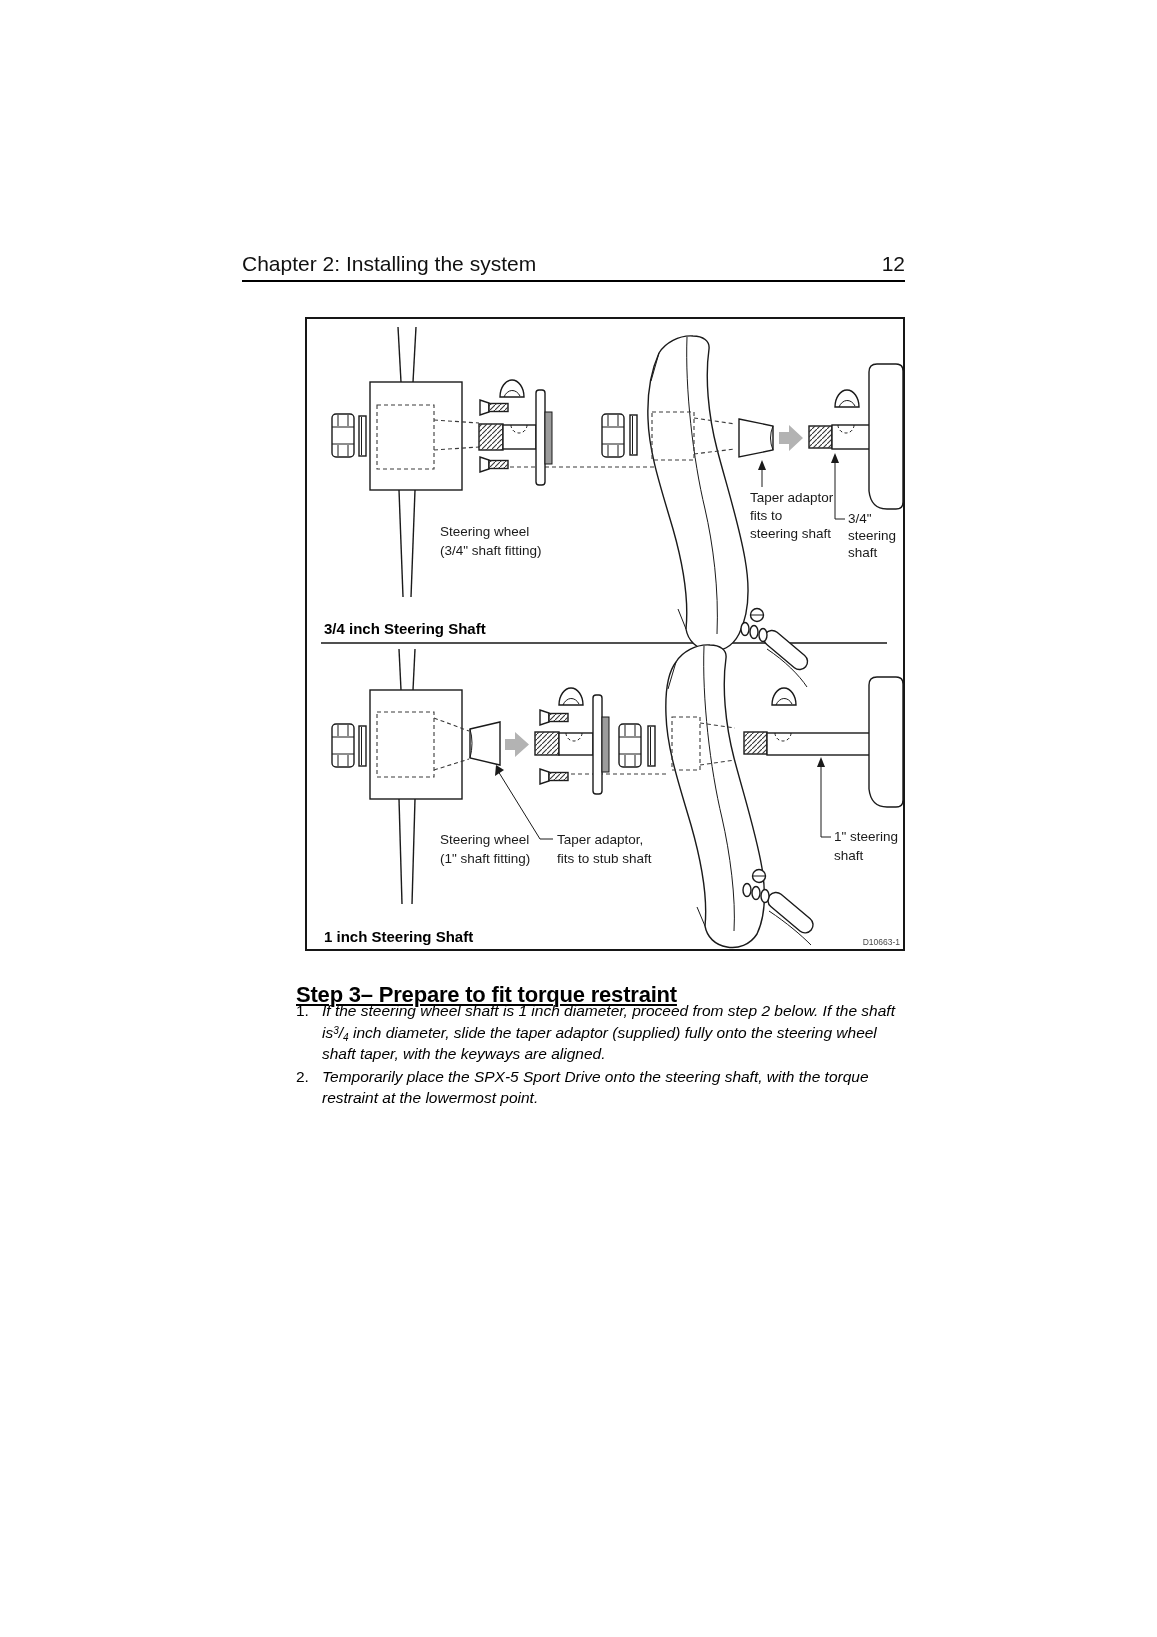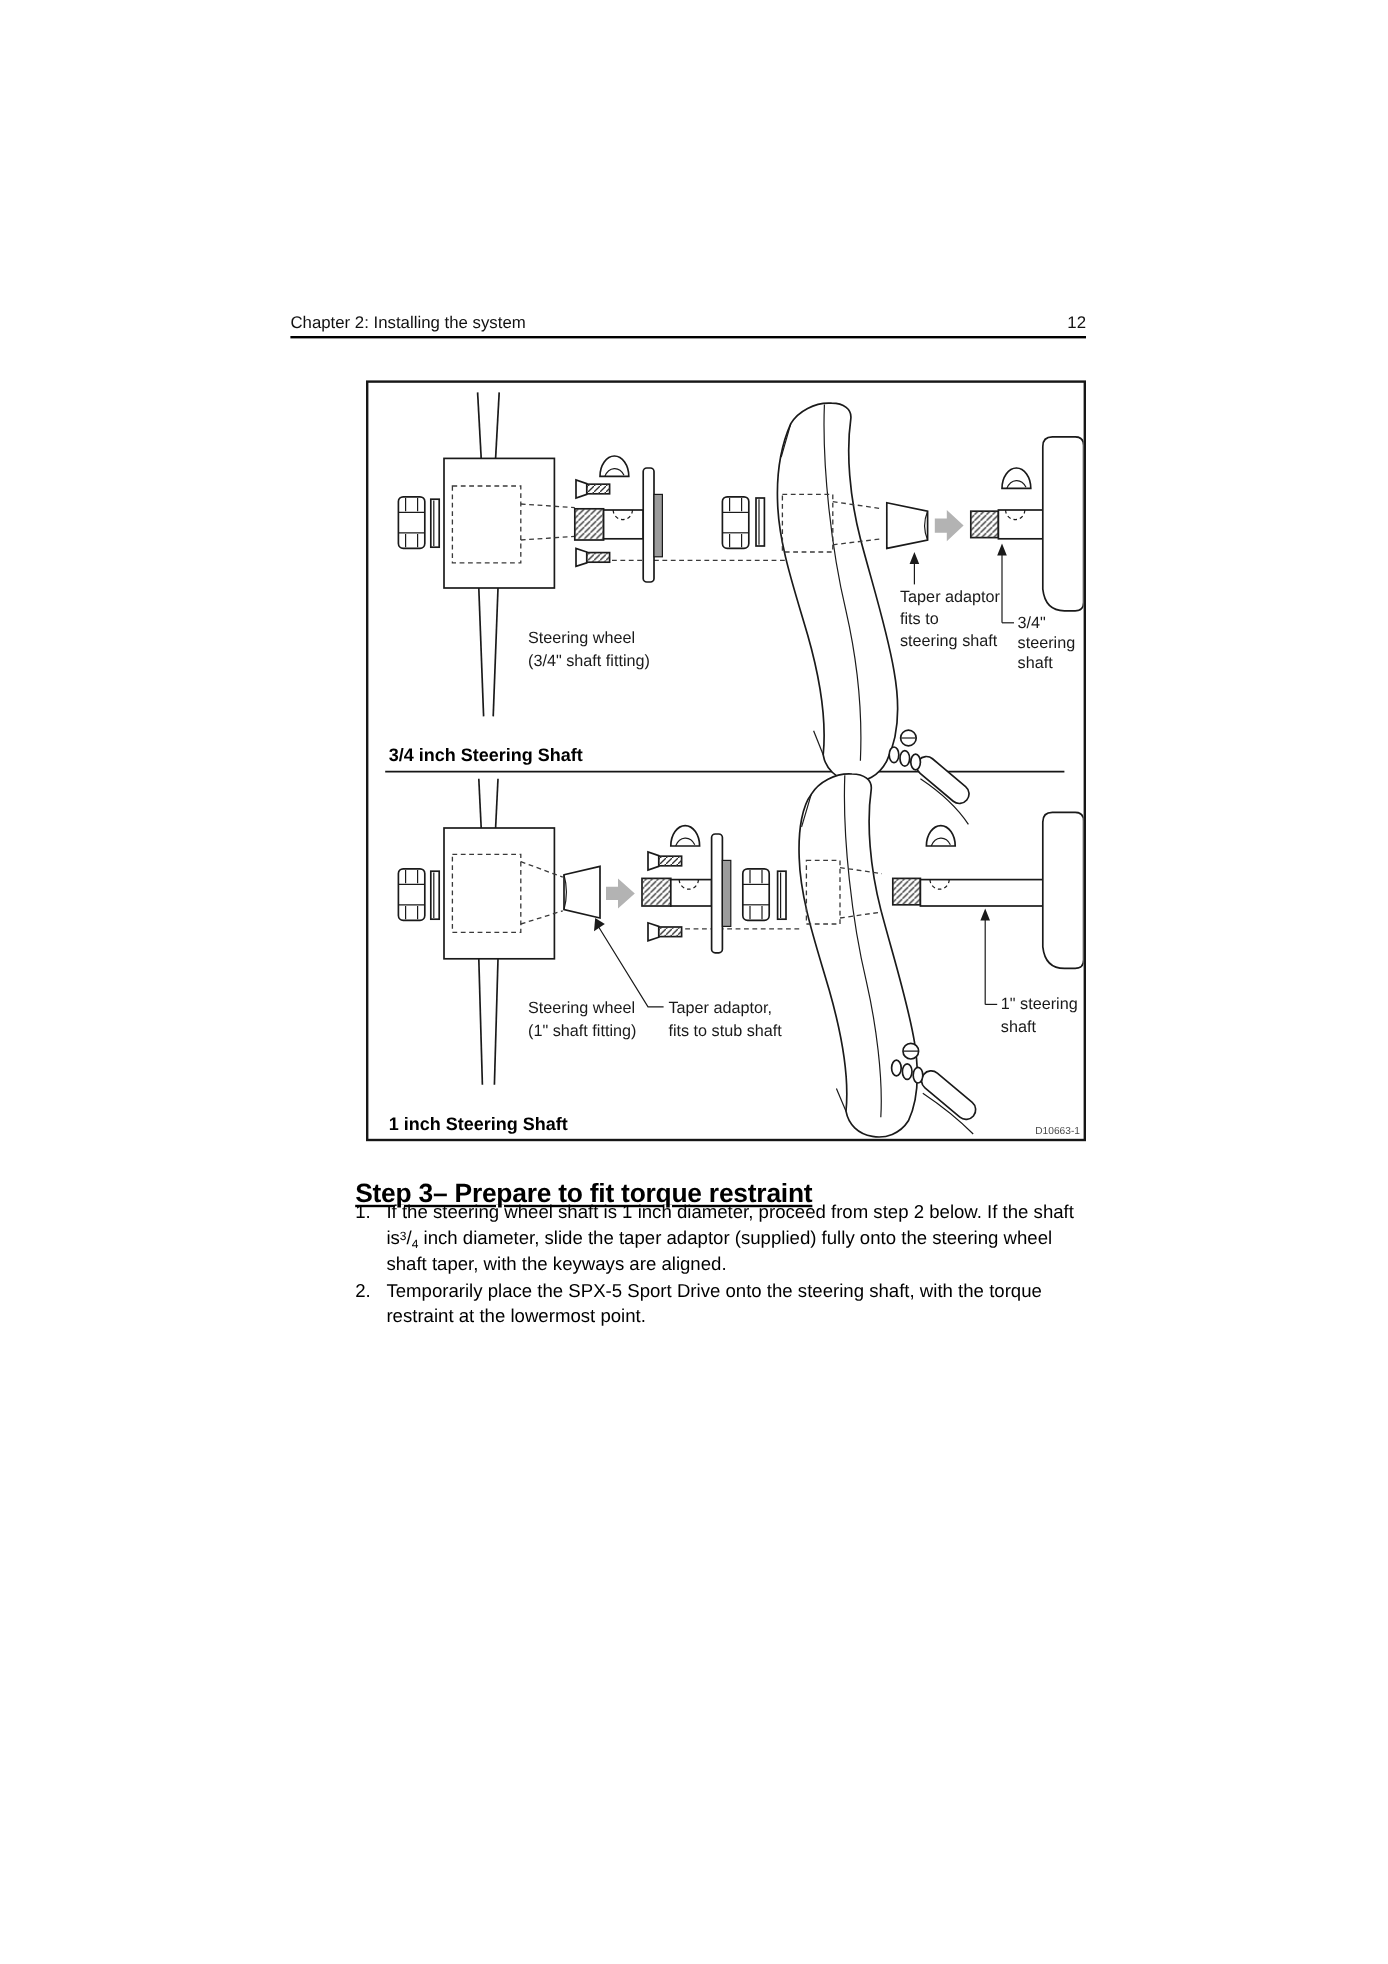--- a/index.html
+++ b/index.html
@@ -4,21 +4,21 @@
 <style>
   html,body{margin:0;padding:0;background:#e8e8e8;}
   .page{
     position:relative;width:1157px;height:1637px;background:#ffffff;
     font-family:"Liberation Sans",sans-serif;color:#111;overflow:hidden;
   }
   
   .hdr{
     position:absolute;left:242px;top:252px;width:663px;height:30px;
     border-bottom:2px solid #000;display:flex;justify-content:space-between;
-    align-items:flex-end;font-size:14px;padding-bottom:4px;box-sizing:border-box;
+    align-items:flex-end;font-size:21px;padding-bottom:4px;box-sizing:border-box;
   }
   
   .figure{
     position:absolute;left:305px;top:317px;width:596px;height:630px;
     border:2px solid #161616;box-sizing:content-box;background:#fff;
   }
   .figure svg{display:block;}
   .fig-label{font-family:"Liberation Sans",sans-serif;font-size:13.5px;fill:#1a1a1a;}
   .fig-caption{font-family:"Liberation Sans",sans-serif;font-size:15px;font-weight:bold;fill:#000;}
   .fig-code{font-family:"Liberation Sans",sans-serif;font-size:8.5px;fill:#4a4a4a;}
@@ -30,21 +30,21 @@
   .garrow{fill:#b3b3b3;stroke:none;}
   .ah{fill:#1a1a1a;stroke:none;}
   
   .step-head{
     position:absolute;left:296px;top:964px;font-size:22px;font-weight:bold;
     letter-spacing:-0.2px;color:#000;text-decoration:underline;
   }
   .steps{position:absolute;left:296px;top:1000px;width:612px;font-size:15.5px;line-height:21.5px;color:#000;}
   .step{display:flex;margin:0 0 1px 0;}
   .step .num{width:26px;flex:0 0 26px;}
-  .step .body{flex:1;}
+  .step .body{flex:1;font-style:italic;}
   .steps sup{font-size:10px;line-height:0;vertical-align:4px;}
   .steps sub{font-size:10px;line-height:0;vertical-align:-3px;}
 </style>
 </head>
 <body>
 
 <div class="page">
 
   <div class="hdr">
     <span>Chapter 2: Installing the system</span>

